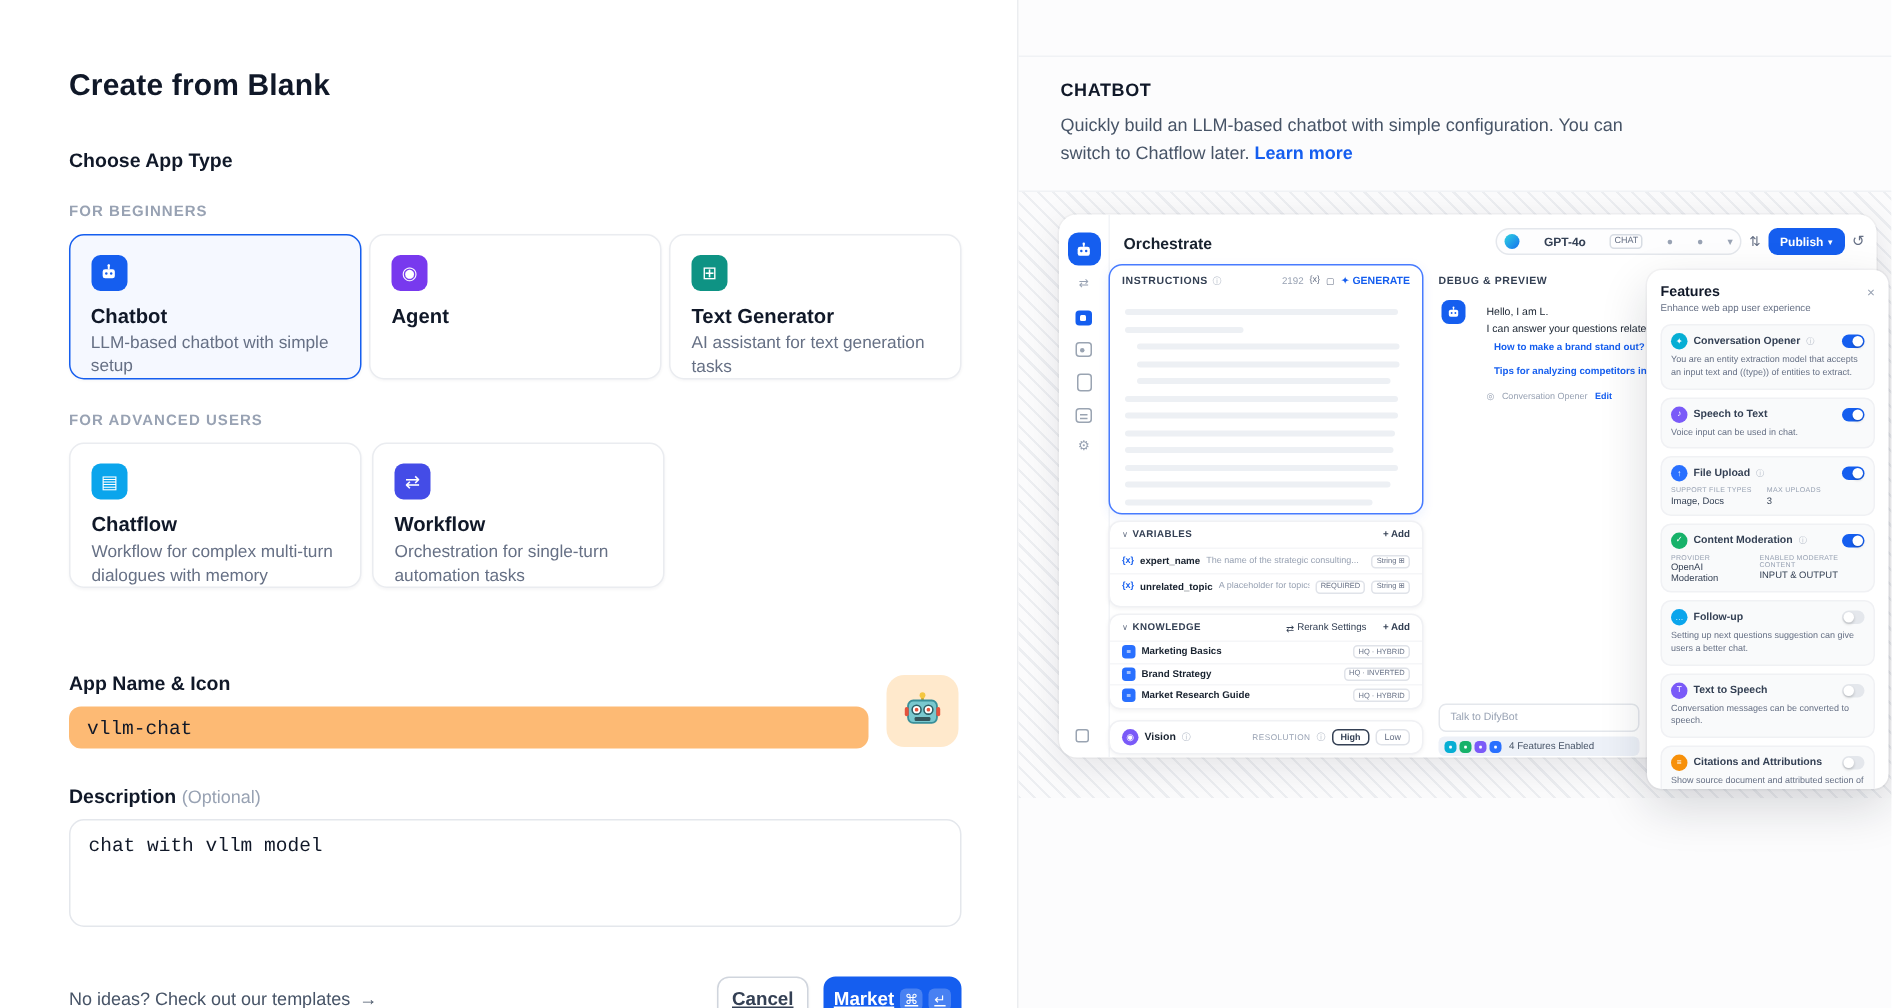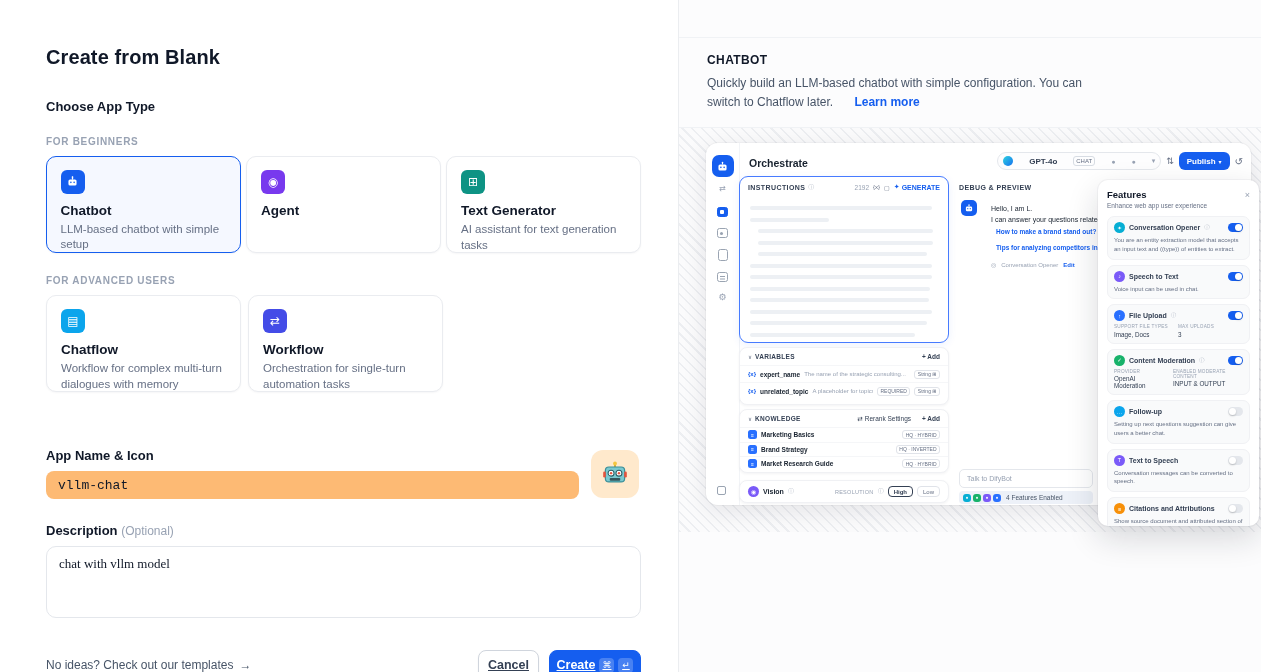--- a/index.html
+++ b/index.html
@@ -21,40 +21,40 @@
   .card-title { font-size:13.5px; font-weight:bold; margin-top:9px; }
   .card-desc { font-size:11.5px; color:#667085; line-height:1.35; margin-top:4px; }
   .field-label { font-size:13px; font-weight:bold; margin-top:56px; }
   .opt { font-weight:normal; color:#98a2b3; font-size:12px; }
   .name-row { position:relative; margin-top:8px; }
   .name-input { width:533px; height:28px; background:#fdba74; border:none; border-radius:8px;
                 padding:0 12px; font-size:13px; color:#101828; font-family:Liberation Mono, monospace; outline:none; }
   .emoji-box { position:absolute; right:2px; top:-21px; width:48px; height:48px; background:#ffe9cc;
                border-radius:12px; display:flex; align-items:center; justify-content:center; cursor:pointer; }
   .desc-area { width:595px; height:72px; margin-top:8px; border:1px solid #e4e7ec; border-radius:10px;
-               padding:8px 12px; font-size:13px; color:#101828; font-family:Liberation Serif, serif; resize:none; outline:none;
+               padding:8px 12px; font-size:13px; color:#101828; font-family:Liberation Mono, monospace; resize:none; outline:none;
                background:#fff; line-height:1.4; }
   .m-footer { display:flex; align-items:center; margin-top:28px; width:595px; }
   .tpl-link { font-size:12px; color:#475467; cursor:pointer; display:flex; gap:6px; align-items:center; }
   .m-footer .spacer { flex:1; }
   .btn { height:30px; border-radius:8px; font-size:12.5px; font-weight:bold; display:inline-flex;
          align-items:center; justify-content:center; cursor:pointer;text-decoration:underline; }
   .btn-cancel { width:61px; background:#fff; border:1px solid #d0d5dd; color:#344054; margin-right:10px;
                 box-shadow:0 1px 2px rgba(16,24,40,.05);}
   .btn-create { width:92px; background:#155eef; color:#fff; border:1px solid #155eef; gap:4px; }
   .kbd { width:15px; height:15px; border-radius:4px; background:rgba(255,255,255,.22); font-size:9px;
          display:inline-flex; align-items:center; justify-content:center; font-weight:normal; }
 
   
   .right-panel { width:583px; height:672px; background:#fcfcfd; border-left:1px solid #ebedf0; }
   .rp-top { height:38px; border-bottom:1px solid #f0f2f5; }
   .rp-info { padding:15px 28px 16px 28px; }
   .rp-heading { font-size:12px; font-weight:bold; letter-spacing:.4px; }
   .rp-blurb { font-size:12px; color:#475467; line-height:1.55; margin-top:7px; max-width:410px; }
-  .rp-blurb .learn { color:#155eef; font-weight:bold; cursor:pointer;margin-left:18px; }
+  .rp-blurb .learn { color:#155eef; font-weight:bold; cursor:pointer; }
   .hatch { position:relative; height:405px; border-top:1px solid #f0f2f5;
     background-color:#fbfbfc;
     background-image:repeating-linear-gradient(45deg, rgba(225,228,233,.55) 0 1.5px, transparent 1.5px 7px); }
 
   
   .mock-card { position:absolute; left:27px; top:15px; width:545px; height:362px; background:#fff;
     border-radius:12px; box-shadow:0 6px 24px rgba(16,24,40,.10), 0 0 0 1px rgba(16,24,40,.03); z-index:1; overflow:hidden; }
   .msb { position:absolute; left:0; top:0; width:34px; height:362px; border-right:1px solid #f2f4f7;
          display:flex; flex-direction:column; align-items:center; padding-top:12px; }
   .msb-app { width:22px; height:22px; border-radius:7px; background:#155eef; display:flex; align-items:center; justify-content:center; }
@@ -234,21 +234,21 @@
     <textarea class="desc-area" style="">chat with vllm model</textarea>
 
     <div class="m-footer">
       <div class="tpl-link">
         <span>No ideas? Check out our templates</span>
         <span>→</span>
       </div>
       <div class="spacer"></div>
       <div class="btn btn-cancel">Cancel</div>
       <div class="btn btn-create">
-        <span>Create</span>
+        <span>Market</span>
         <span class="kbd">⌘</span>
         <span class="kbd">↵</span>
       </div>
     </div>
   </div>
 
   <div class="right-panel">
     <div class="rp-top"></div>
     <div class="rp-info">
       <div class="rp-heading">CHATBOT</div>

